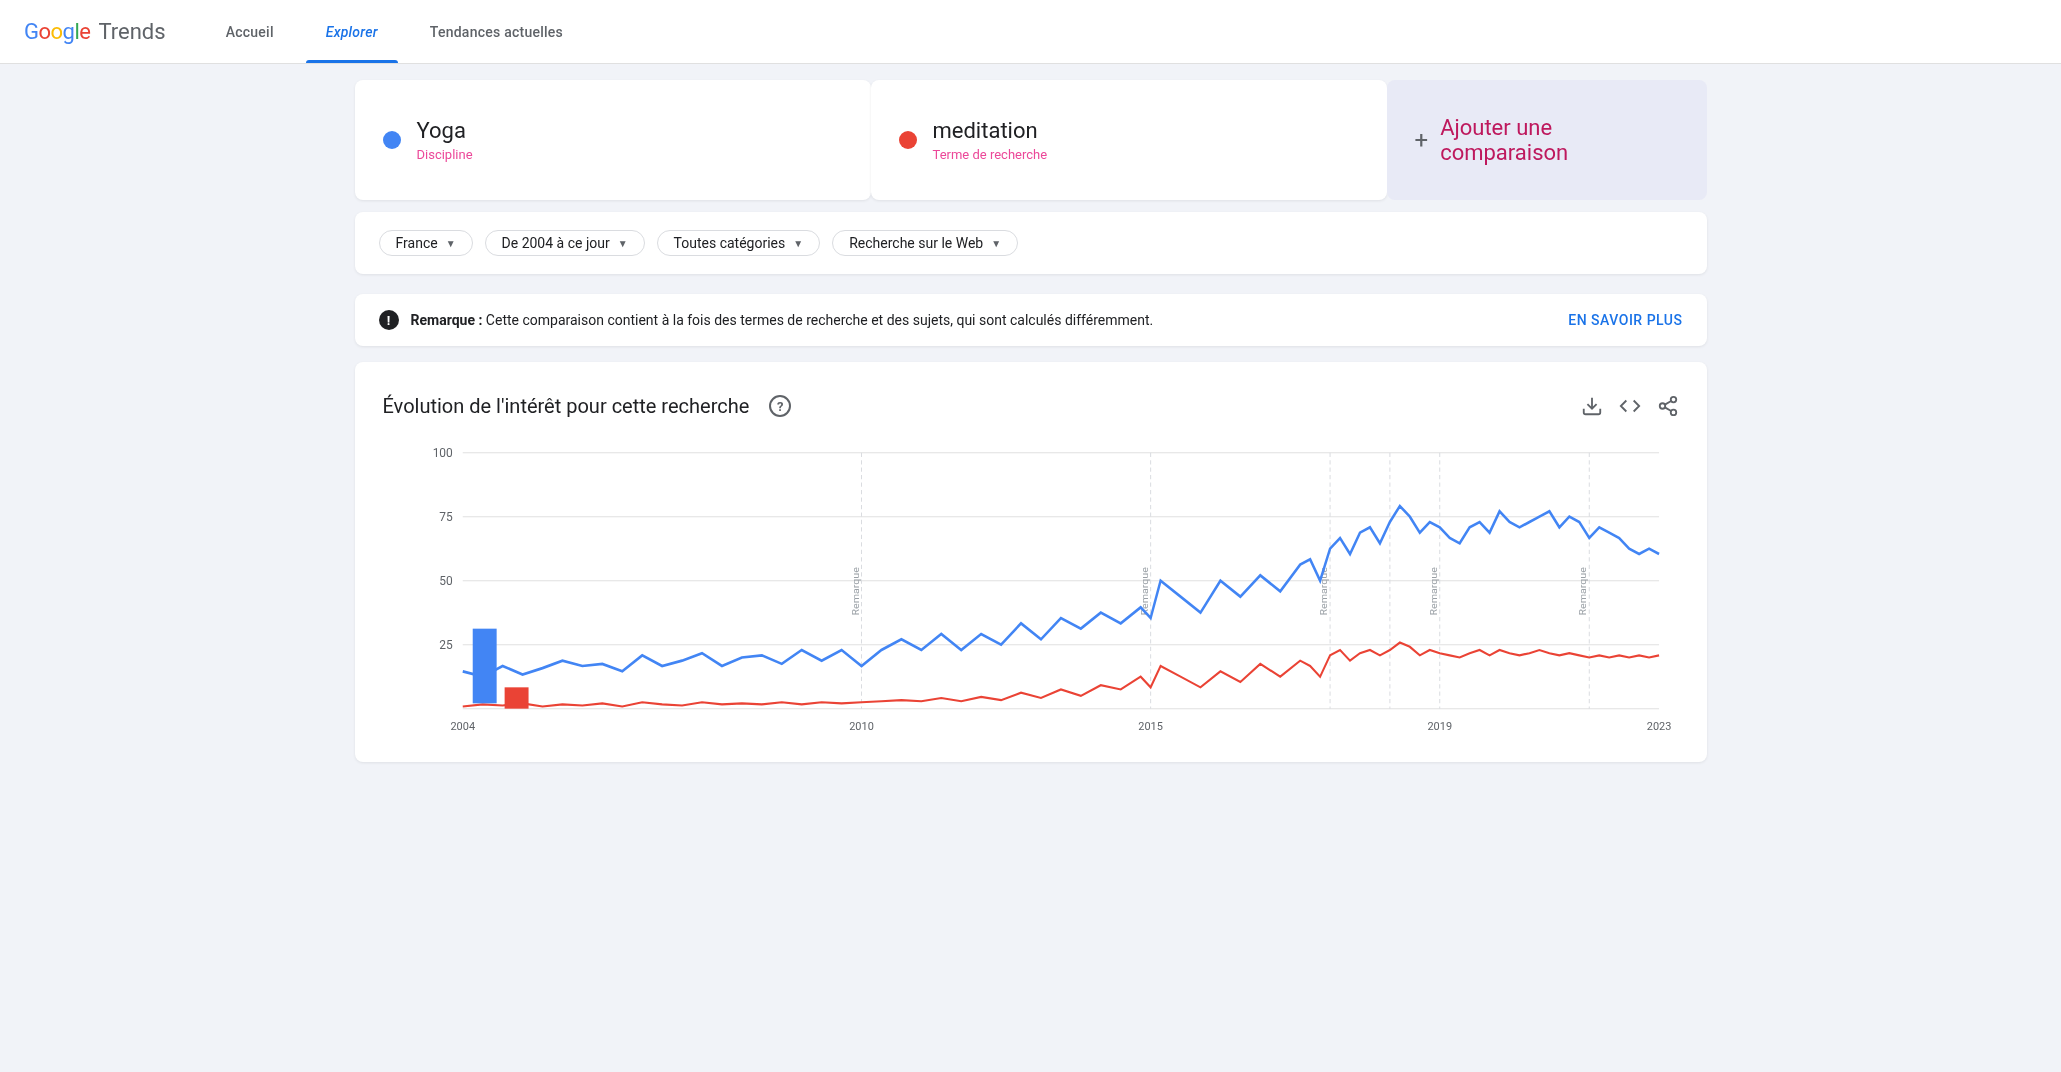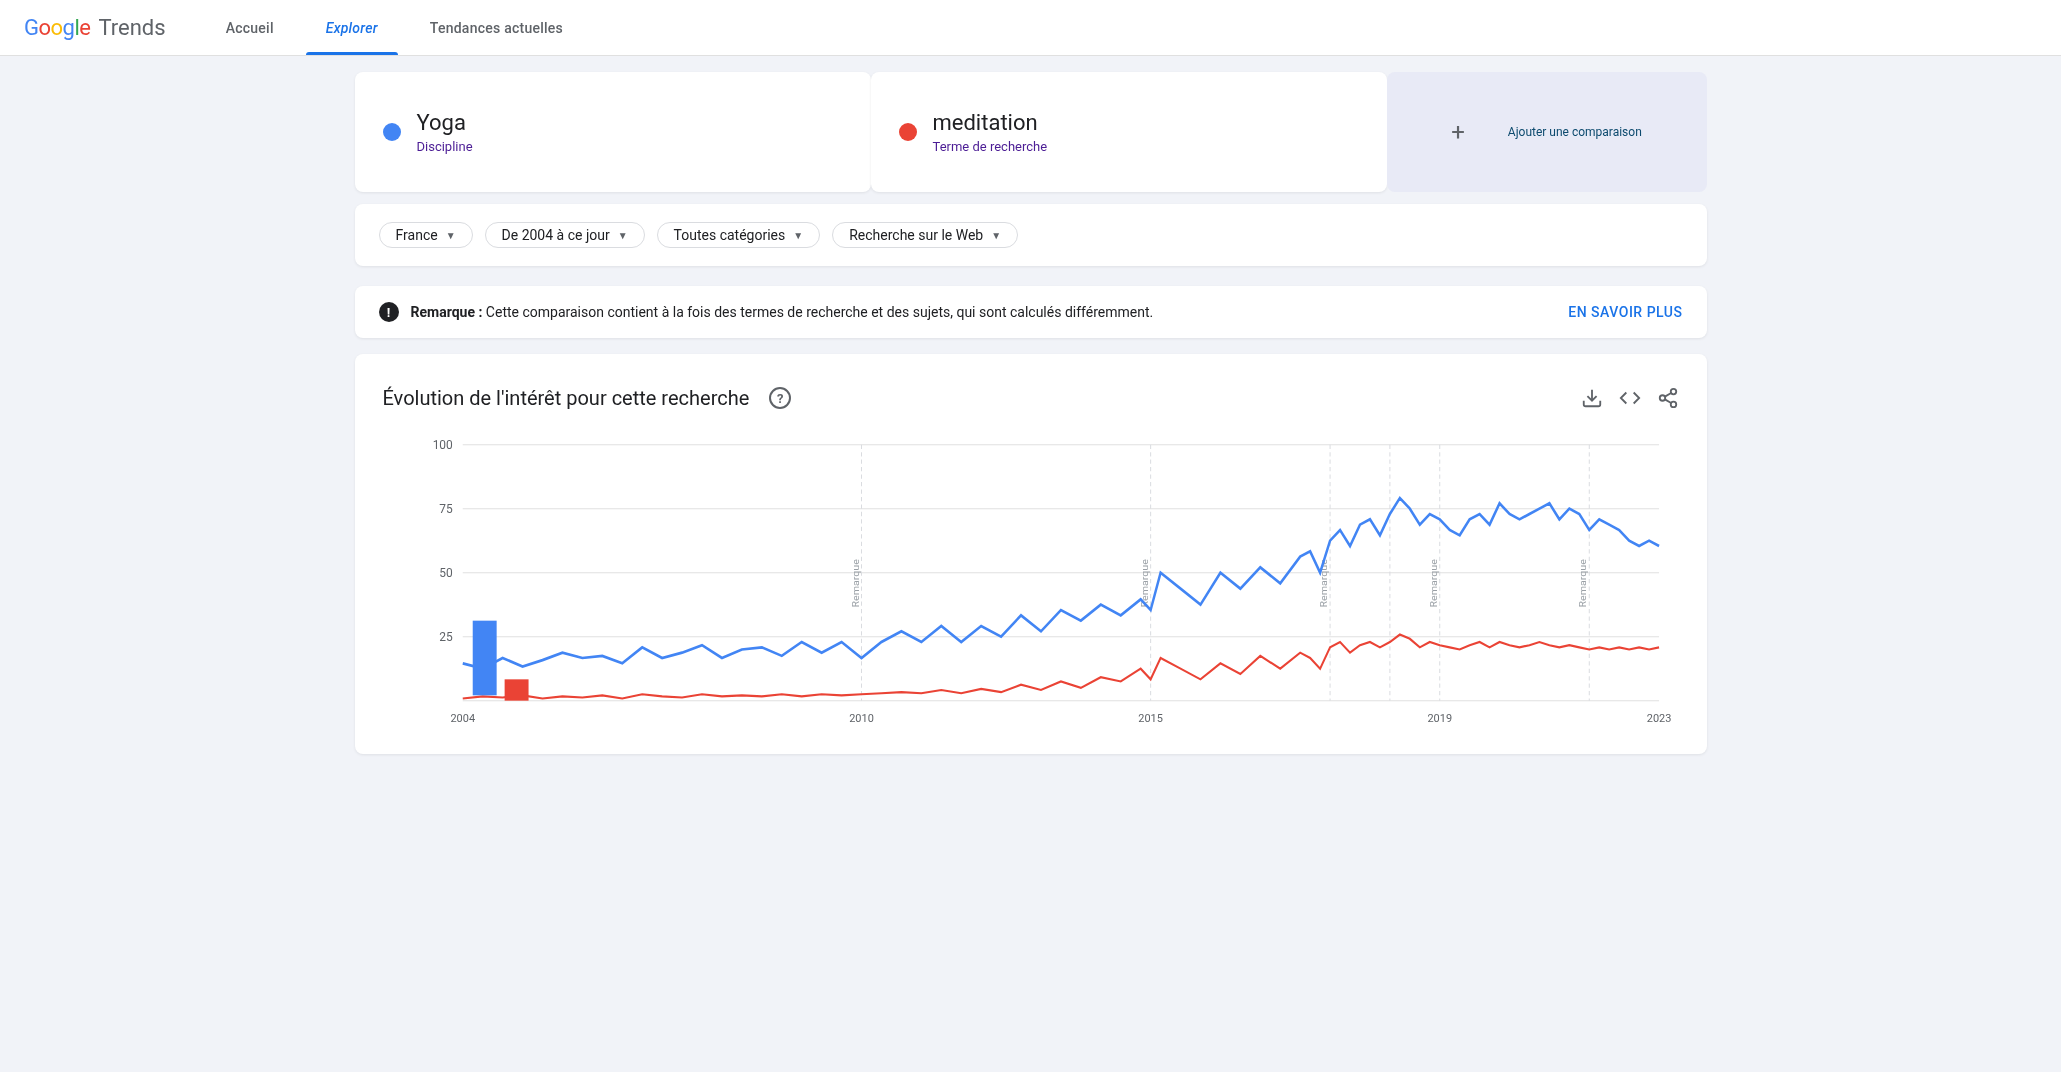--- a/index.html
+++ b/index.html
@@ -8,21 +8,21 @@
       background: #f1f3f8;
       min-height: 1072px;
       overflow-x: hidden;
     }
 
     
     .header {
       background: #fff;
       display: flex;
       padding: 0 24px;
-      height: 56px;
+      height: 64px;
       border-bottom: 1px solid #e0e0e0;
       position: relative;
       z-index: 10;
     }
     .logo-area {
       display: flex;
       align-items: center;
       gap: 6px;
       margin-right: 40px;
     }
@@ -113,21 +113,21 @@
     }
 
     .search-card-name {
       font-size: 22px;
       font-weight: 400;
       color: #202124;
     }
 
     .search-card-type {
       font-size: 13px;
-      color: #4c1d95;
+      color: #ec4899;
       margin-top: 4px;
     }
 
     .add-comparison-card {
       background: #e8eaf6;
       border-radius: 8px;
       padding: 20px 28px;
       flex: 0 0 320px;
       display: flex;
       align-items: center;
@@ -137,23 +137,22 @@
       min-height: 120px;
       color: #5f6368;
     }
 
     .add-icon {
       font-size: 24px;
       color: #5f6368;
     }
 
     .add-comparison-text {
-      font-size: 12px;
-      color: #0c4a6e;
-      margin-left: 31px;
+      font-size: 22px;
+      color: #be185d;
     }
 
     
     .filter-row {
       background: #fff;
       border-radius: 8px;
       padding: 18px 24px;
       margin-top: 12px;
       display: flex;
       gap: 12px;

